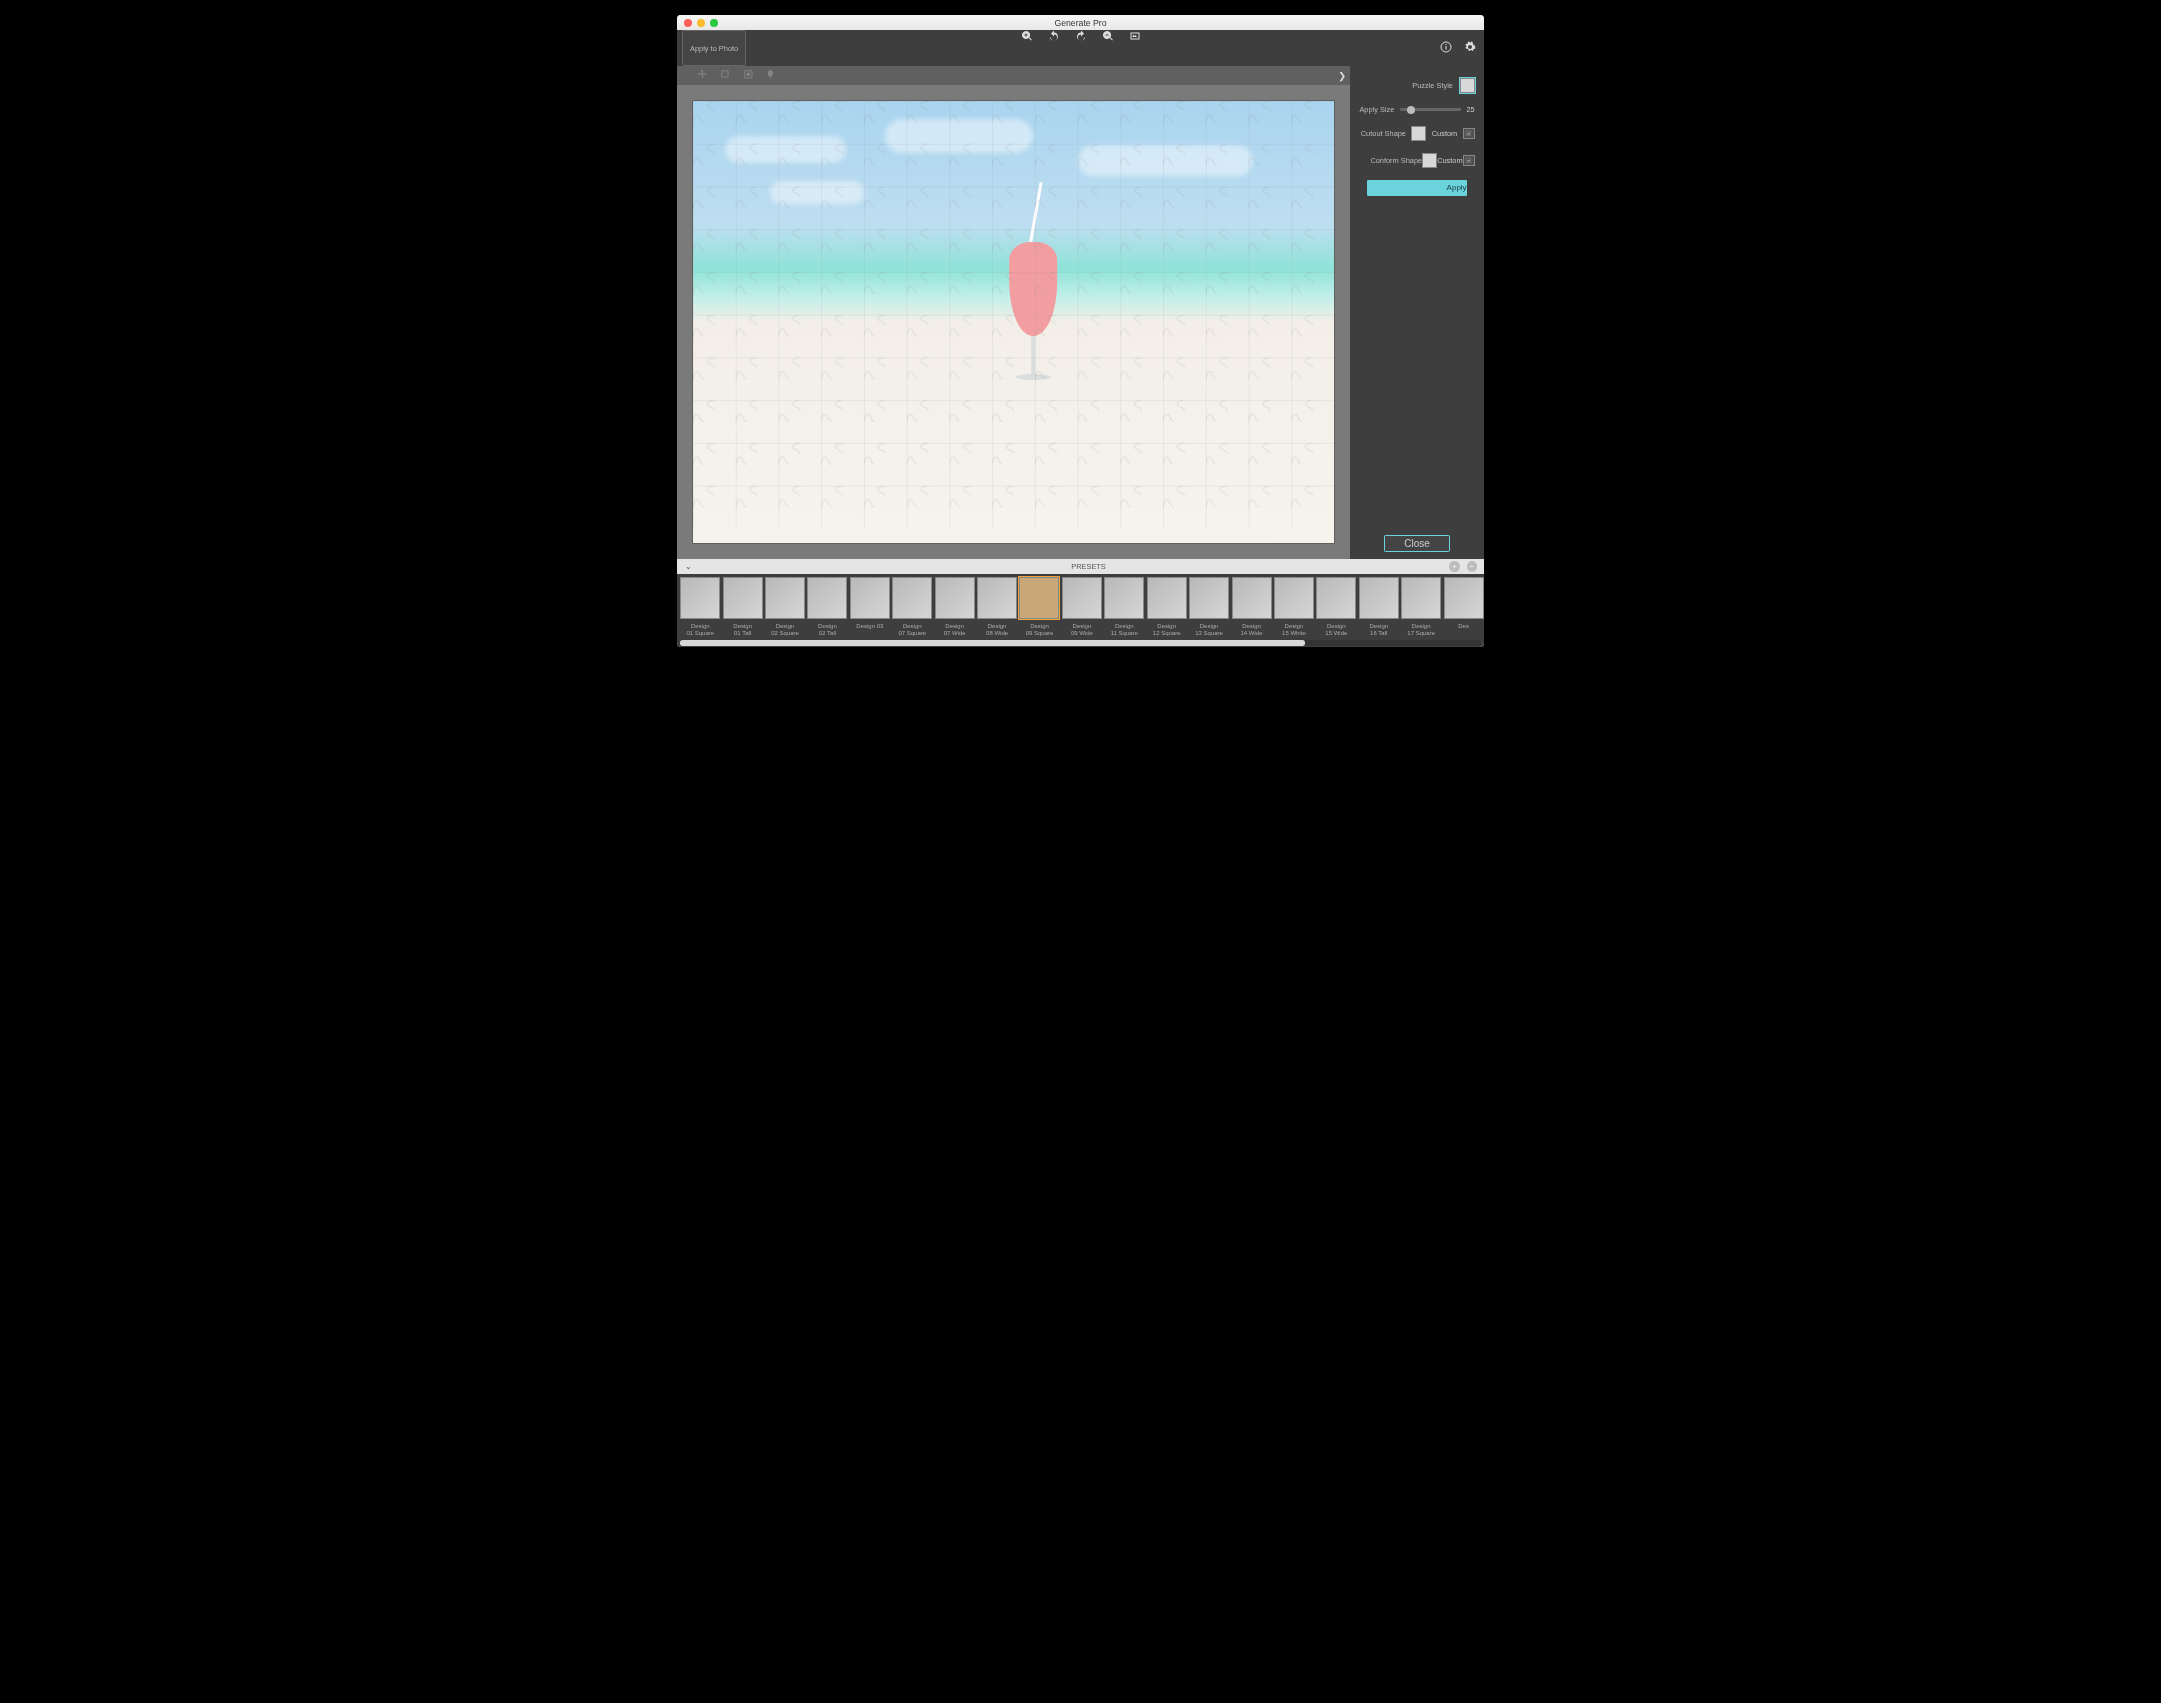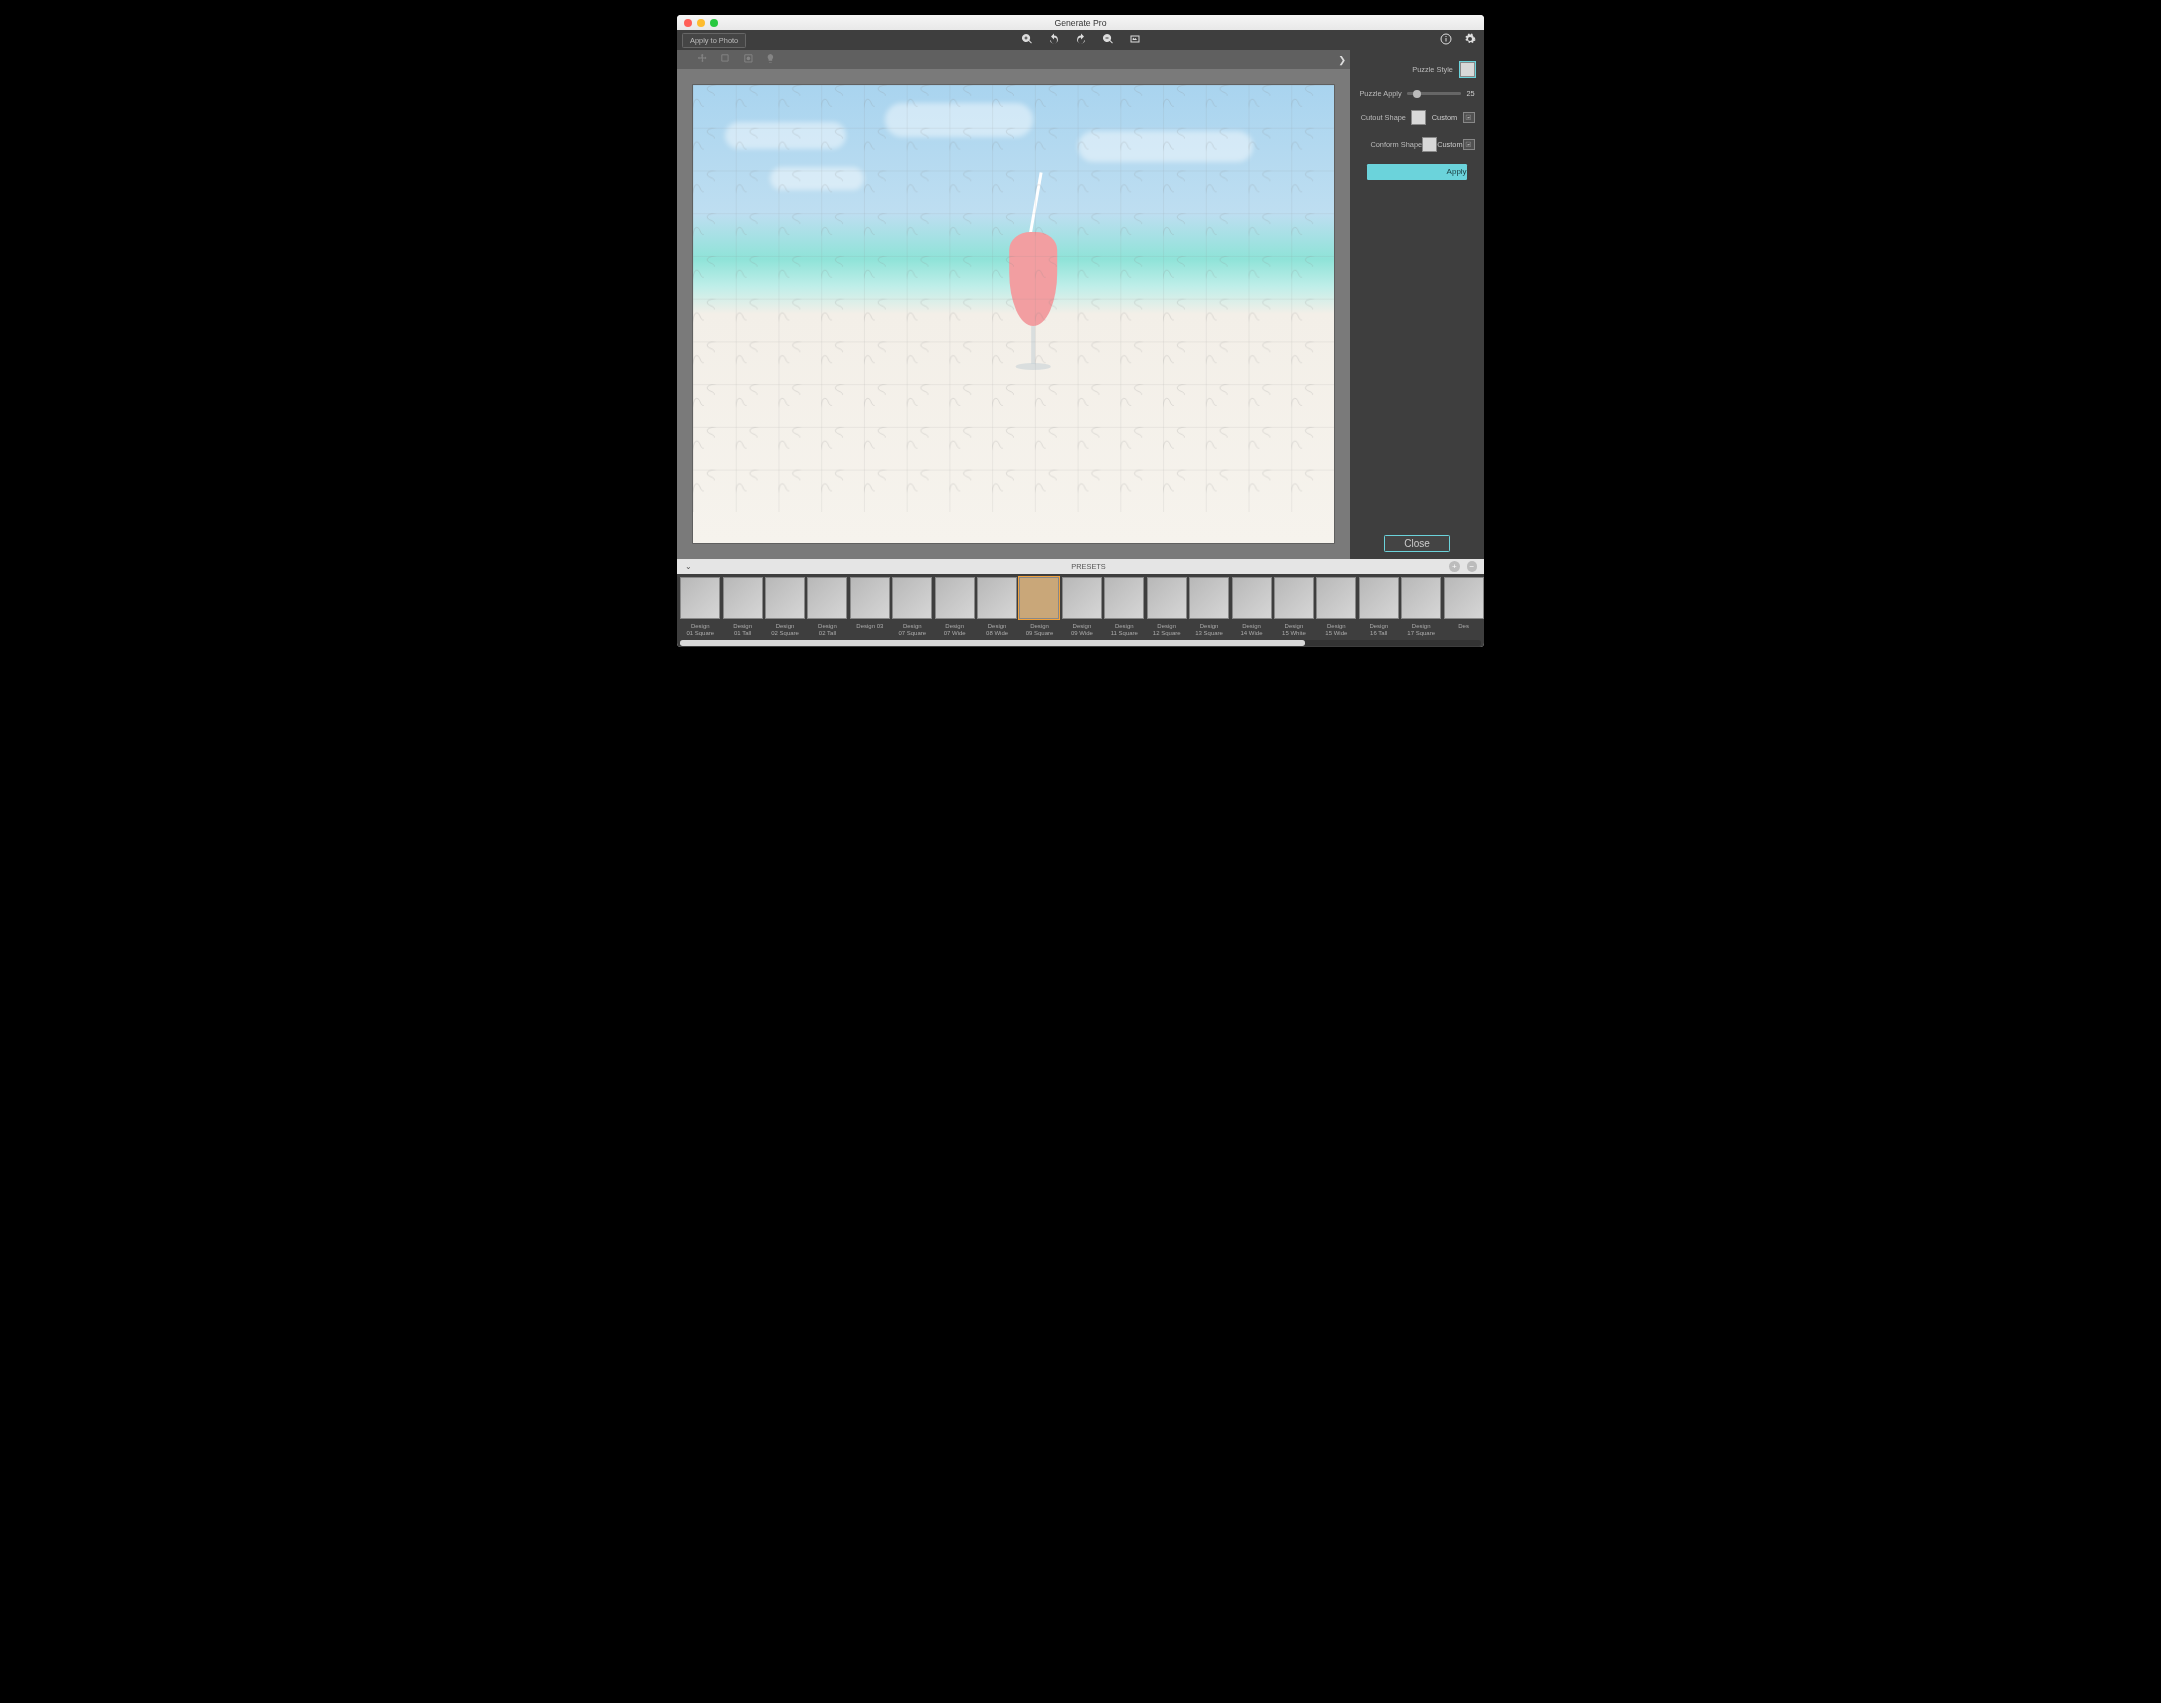--- a/index.html
+++ b/index.html
@@ -3,21 +3,21 @@
 <meta charset="utf-8">
 <style>
   * { box-sizing: border-box; margin: 0; padding: 0; }
   body { font-family: -apple-system, "Helvetica Neue", Arial, sans-serif; background: #000; display: flex; justify-content: center; align-items: flex-start; }
   .window { width: 807px; height: 632px; background: #eee; border-radius: 4px; overflow: hidden; box-shadow: 0 13.4px 34px rgba(0,0,0,0.6); display: flex; flex-direction: column; margin: 15px 0; }
   .titlebar { height: 15px; background: linear-gradient(#f6f6f6,#e8e8e8); display: flex; align-items: center; position: relative; }
   .traffic { display: flex; gap: 5.4px; margin-left: 6.7px; }
   .dot { width: 8px; height: 8px; border-radius: 50%; }
   .dot.red { background:#ff5f57; } .dot.yellow { background:#febc2e; } .dot.green { background:#28c840; }
   .titlebar-title { position:absolute; left:0; right:0; text-align:center; font-size:8.7px; color:#333; }
-  .toolbar { height: 20px; background:#3e3e3e; display:flex; align-items:center; color:#ccc; position:relative; }
+  .toolbar { height: 36px; background:#3e3e3e; display:flex; color:#ccc; position:relative; }
   .apply-btn { margin-left:5.4px; border:0.7px solid #666; background:#454545; color:#bbb; font-size:7.4px; padding:2px 6.7px; border-radius:1.3px; }
   .tool-center { position:absolute; left:50%; transform:translateX(-50%); display:flex; gap:15px; align-items:center; }
   .tool-right { margin-left:auto; margin-right:8px; display:flex; gap:12px; align-items:center; }
   .tool-center svg, .tool-right svg { width:12px; height:12px; fill:#ddd; }
   .subtoolbar { height: 19px; background:#606060; display:flex; align-items:center; position:relative; }
   .subtools-left { display:flex; gap:12px; margin-left:20px; opacity:0.35; }
   .subtools-left svg { width:10.8px; height:10.8px; fill:#ccc; }
   .chevron-right { position:absolute; right:4px; font-size:9.4px; color:#ddd; }
   .canvas-area { flex:1; background:#7a7a7a; display:flex; justify-content:center; align-items:center; padding:16px; }
   .canvas { width:100%; height:100%; background:linear-gradient(to bottom,#a9d4ef 0%,#bedef1 28%,#8fe3d8 38%,#bfeee9 44%,#f3efe8 50%,#f6f3ed 100%); position:relative; box-shadow:0 0 0 0.7px #555; overflow:hidden; }
@@ -150,21 +150,21 @@
 
       <div class="sidebar">
         <div class="side-header">Auto Generate</div>
         <div class="side-body">
           <div class="row">
             <span class="row-label">Puzzle Style</span>
             <div class="swatch highlight"></div>
           </div>
           <div>
             <div class="slider-row">
-              <span class="row-label" style="flex:0 0 auto;">Puzzle Apply</span>
+              <span class="row-label" style="flex:0 0 auto;">Apply Size</span>
               <div class="slider">
                 <div class="slider-thumb" style="left:18%;"></div>
               </div>
               <span>25</span>
             </div>
           </div>
           <div class="row" style="gap:5.4px;">
             <span class="row-label">Cutout Shape</span>
             <div class="swatch"></div>
             <span>Custom</span>

